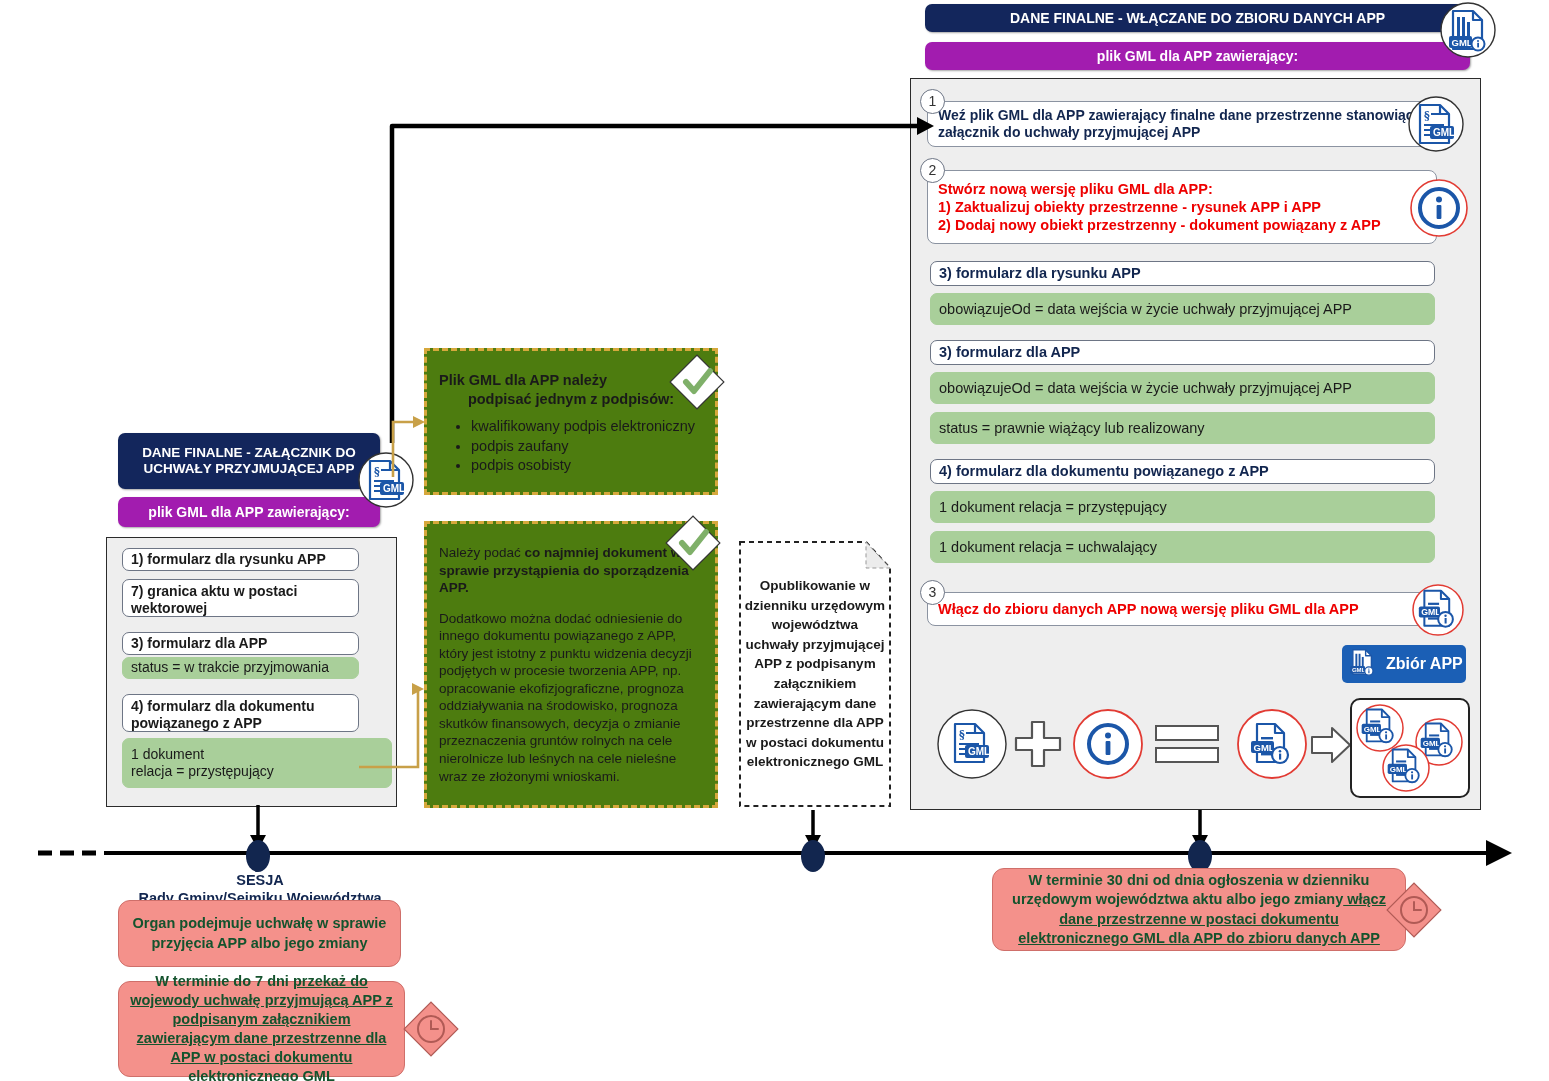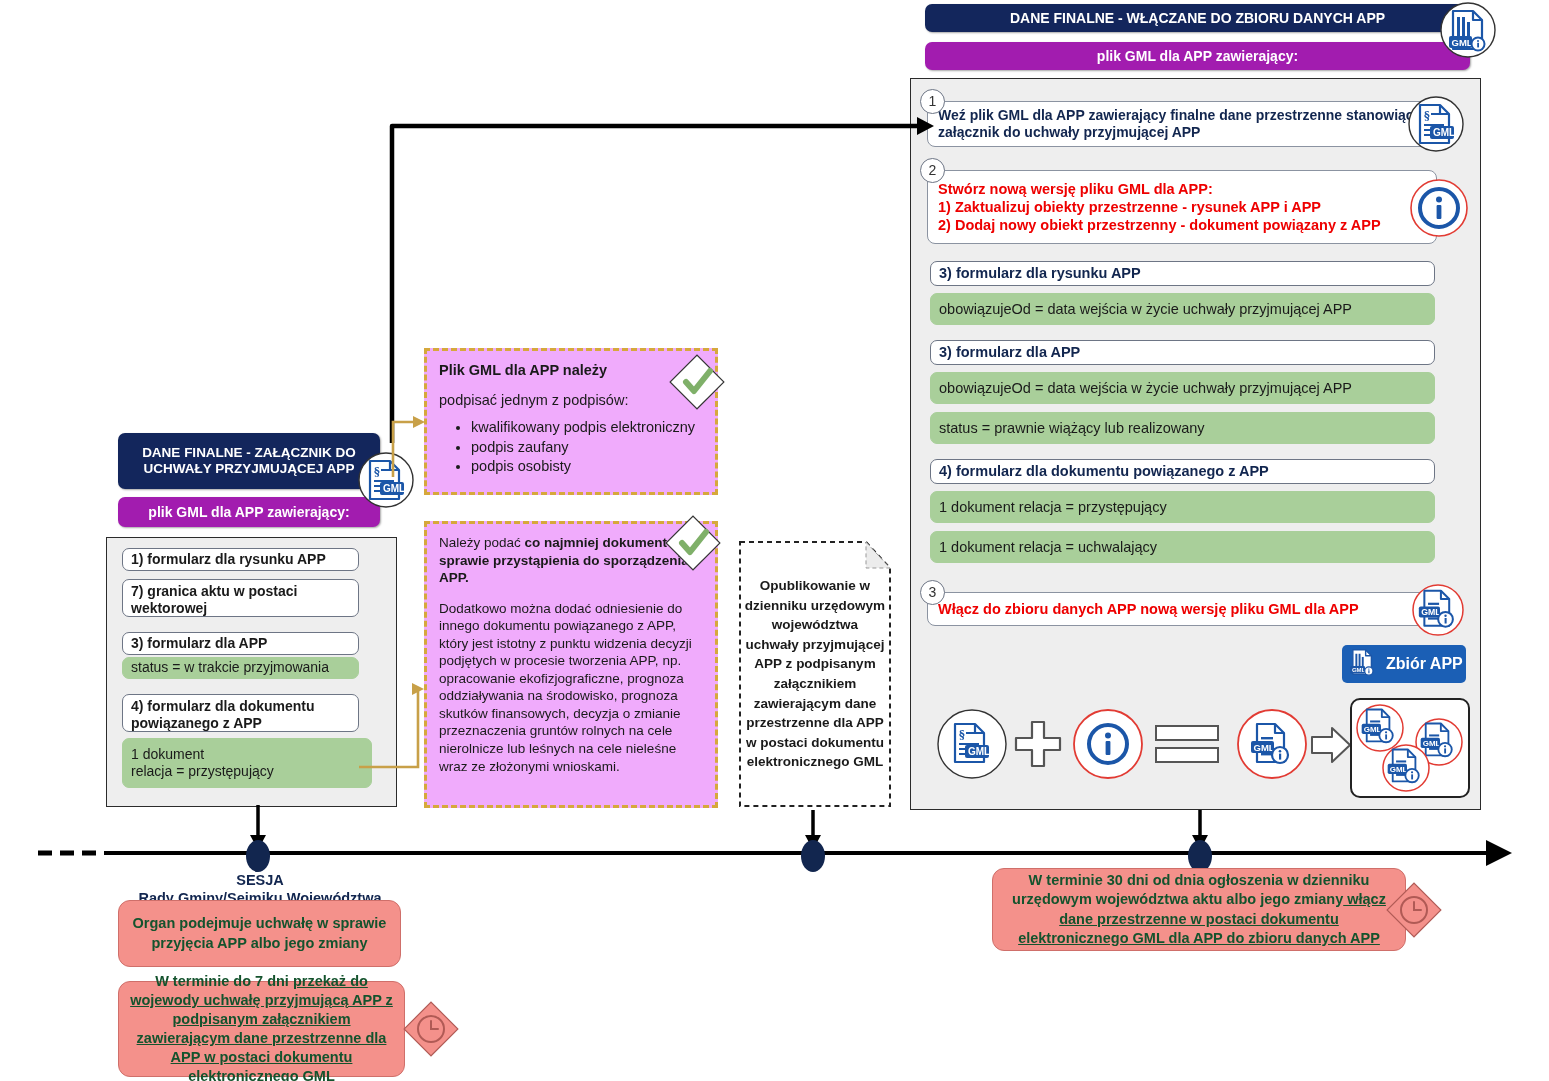--- a/index.html
+++ b/index.html
@@ -35,22 +35,22 @@
     display:flex;align-items:center;padding:8px 8px;box-sizing:border-box;
     line-height:1.25;color:#1a1a1a;
   }
   .box-red{
     background:#f4918b;border:1px solid #cf6f6a;border-radius:12px;
     display:flex;align-items:center;justify-content:center;text-align:center;
     font-weight:bold;color:#14532d;padding:6px 10px;box-sizing:border-box;
     line-height:1.32;
   }
   .box-yellow{
-    background:#f0abfc;border:3px dashed #d6a83c;
-    box-sizing:border-box;padding:10px 12px;line-height:1.3;
+    background:#4d7c0f;border:3px dashed #d6a83c;
+    box-sizing:border-box;padding:20px 12px;line-height:1.3;
   }
   .note-torn{
     background:#ffffff;border:2px dashed #222;box-sizing:border-box;
     text-align:center;font-weight:bold;line-height:1.45;
     display:flex;align-items:center;justify-content:center;padding:6px 4px;
   }
   .step-box{
     background:#ffffff;border:1px solid #8b93a1;border-radius:8px;
     box-sizing:border-box;padding:5px 10px;line-height:1.25;font-weight:bold;
     display:flex;align-items:center;
@@ -146,28 +146,28 @@
 </div>
 <div class="abs box-white" style="left:122px;top:632px;width:237px;height:23px;font-size:14px;">
   <span>3) formularz dla APP</span>
 </div>
 <div class="abs box-green" style="left:122px;top:657px;width:237px;height:22px;font-size:14px;">
   <span>status = w trakcie przyjmowania</span>
 </div>
 <div class="abs box-white" style="left:122px;top:694px;width:237px;height:38px;font-size:14px;align-items:flex-start;padding-top:3px;">
   <span>4) formularz dla dokumentu powiązanego z APP</span>
 </div>
-<div class="abs box-green" style="left:122px;top:738px;width:250px;height:50px;font-size:14px;white-space:pre-line;align-items:center;">
+<div class="abs box-green" style="left:122px;top:738px;width:270px;height:50px;font-size:14px;white-space:pre-line;align-items:center;">
   <span>1 dokument
 relacja = przystępujący</span>
 </div>
 
 <div class="abs box-yellow" style="left:424px;top:348px;width:294px;height:147px;">
   <div style="font-weight:bold;font-size:14.5px;">Plik GML dla APP należy</div>
-  <div style="font-weight:normal;font-size:14.5px;margin-top:11px;">podpisać jednym z podpisów:</div>
+  <div style="font-weight:bold;font-size:14.5px;text-align:center;">podpisać jednym z podpisów:</div>
   <ul class="ul-note">
     <li>kwalifikowany podpis elektroniczny</li>
     <li>podpis zaufany</li>
     <li>podpis osobisty</li>
   </ul>
 </div>
 <div class="abs" style="left:666px;top:351px;width:62px;height:62px;">
   <svg viewBox="0 0 62 62" width="62" height="62">
     <rect x="12" y="12" width="38" height="38" transform="rotate(45 31 31)" fill="#fff" stroke="#333" stroke-width="1.2"></rect>
     <path d="M20 31 L28 40 L44 20" fill="none" stroke="#7fb069" stroke-width="6" stroke-linecap="round" stroke-linejoin="round"></path>

